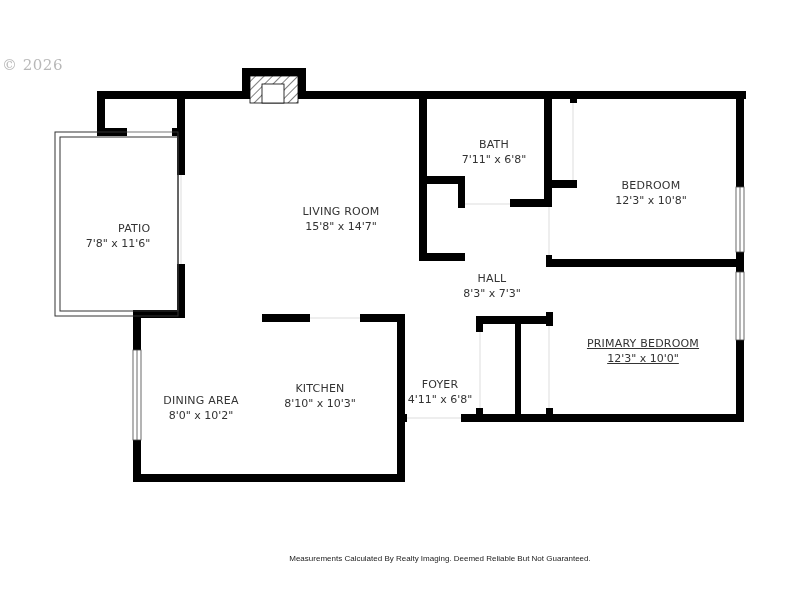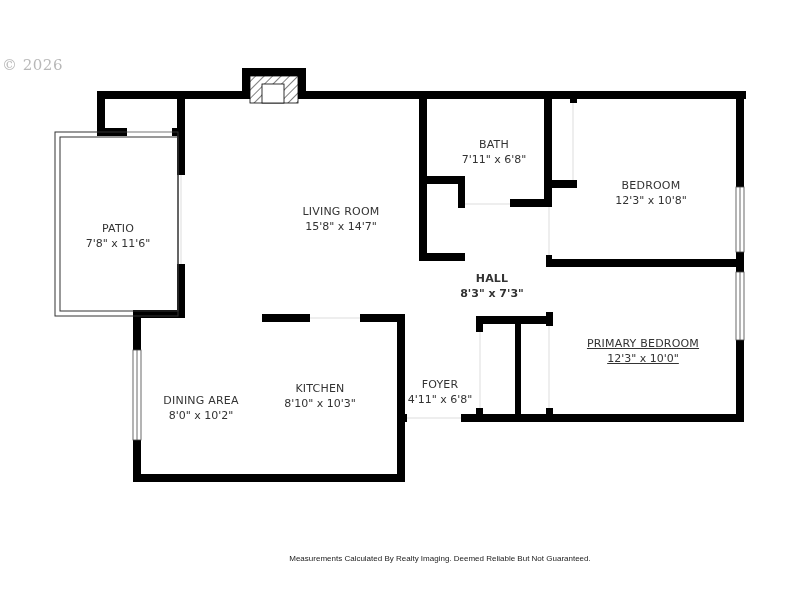--- a/index.html
+++ b/index.html
@@ -97,37 +97,37 @@
     <line x1="310" y1="318" x2="360" y2="318"></line>
     <line x1="465" y1="204" x2="510" y2="204"></line>
     <line x1="407" y1="418" x2="461" y2="418"></line>
     <line x1="573" y1="103" x2="573" y2="180"></line>
     <line x1="549" y1="207" x2="549" y2="255"></line>
     <line x1="480" y1="332" x2="480" y2="408"></line>
     <line x1="549" y1="326" x2="549" y2="408"></line>
   </g>
 </svg>
 
-<div class="room-label" style="left:118px;top:221px;">
+<div class="room-label" style="left:118px;top:221px;text-align:right;">
   <span class="nm">PATIO</span>
   <span class="dm">7'8" x 11'6"</span>
 </div>
 <div class="room-label" style="left:302px;top:204px;margin-left:39px;">
   <span class="nm">LIVING ROOM</span>
   <span class="dm">15'8" x 14'7"</span>
 </div>
 <div class="room-label" style="left:494px;top:137px;">
   <span class="nm">BATH</span>
   <span class="dm">7'11" x 6'8"</span>
 </div>
 <div class="room-label" style="left:651px;top:178px;">
   <span class="nm">BEDROOM</span>
   <span class="dm">12'3" x 10'8"</span>
 </div>
-<div class="room-label" style="left:492px;top:271px;font-weight:bold;">
+<div class="room-label" style="left:492px;top:271px;">
   <span class="nm">HALL</span>
   <span class="dm">8'3" x 7'3"</span>
 </div>
 <div class="room-label" style="left:643px;top:336px;text-decoration:underline;">
   <span class="nm">PRIMARY BEDROOM</span>
   <span class="dm">12'3" x 10'0"</span>
 </div>
 <div class="room-label" style="left:440px;top:352px;margin-top:25px;">
   <span class="nm">FOYER</span>
   <span class="dm">4'11" x 6'8"</span>

